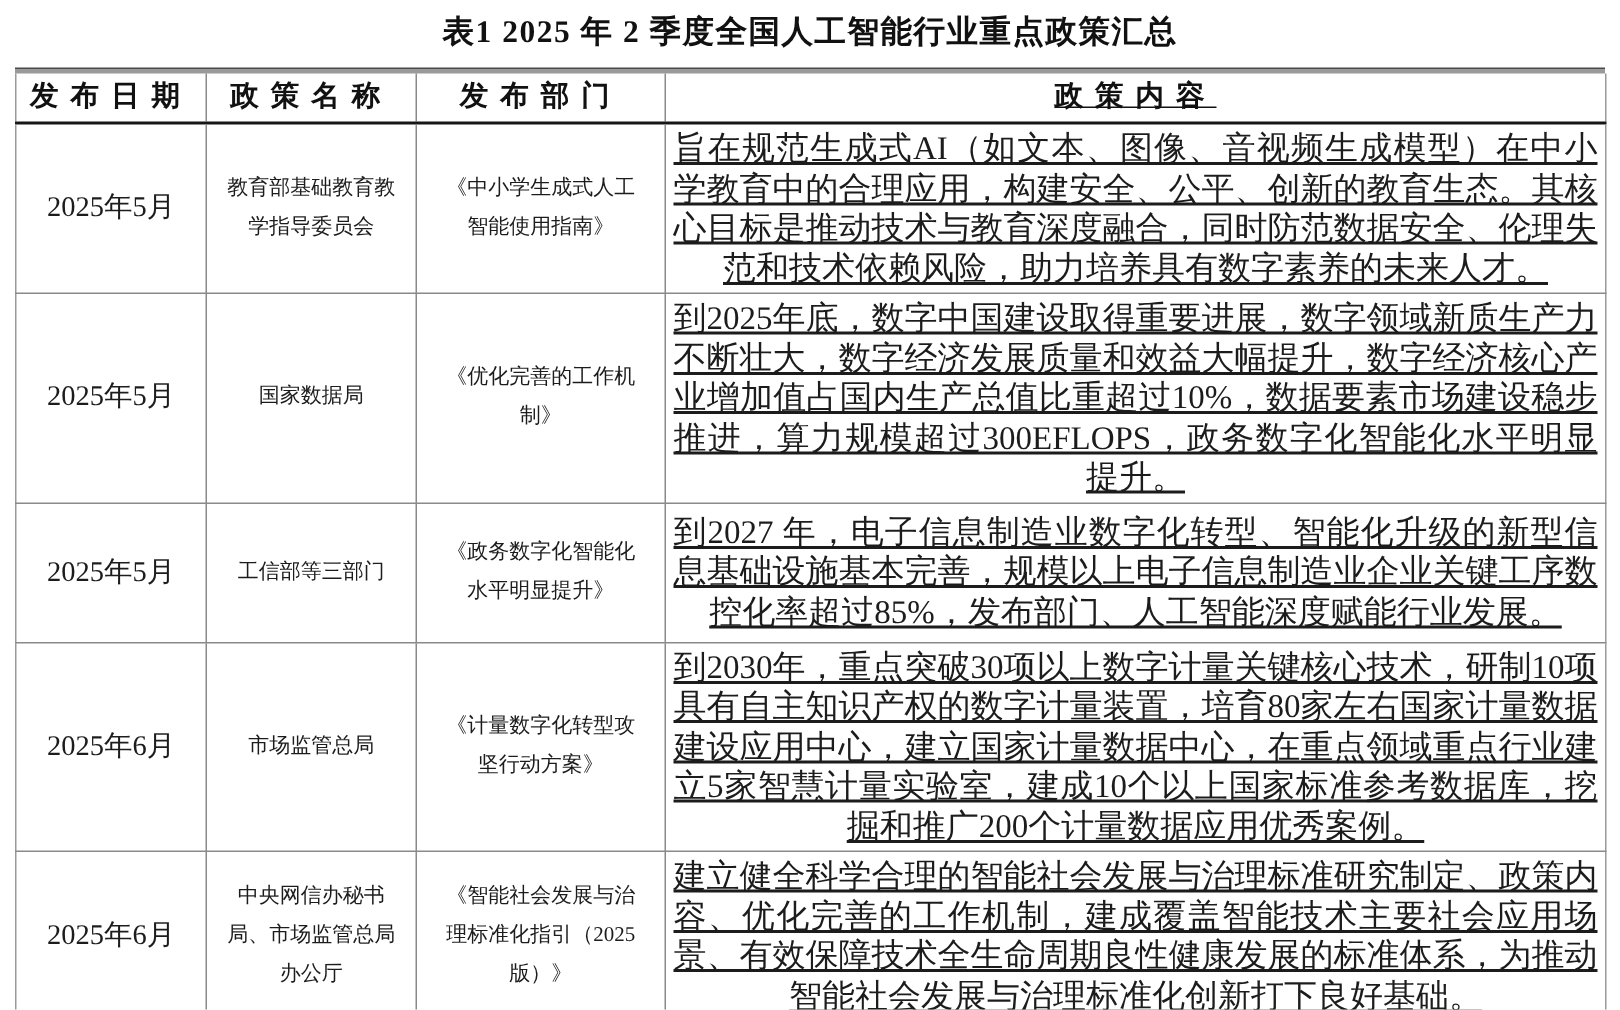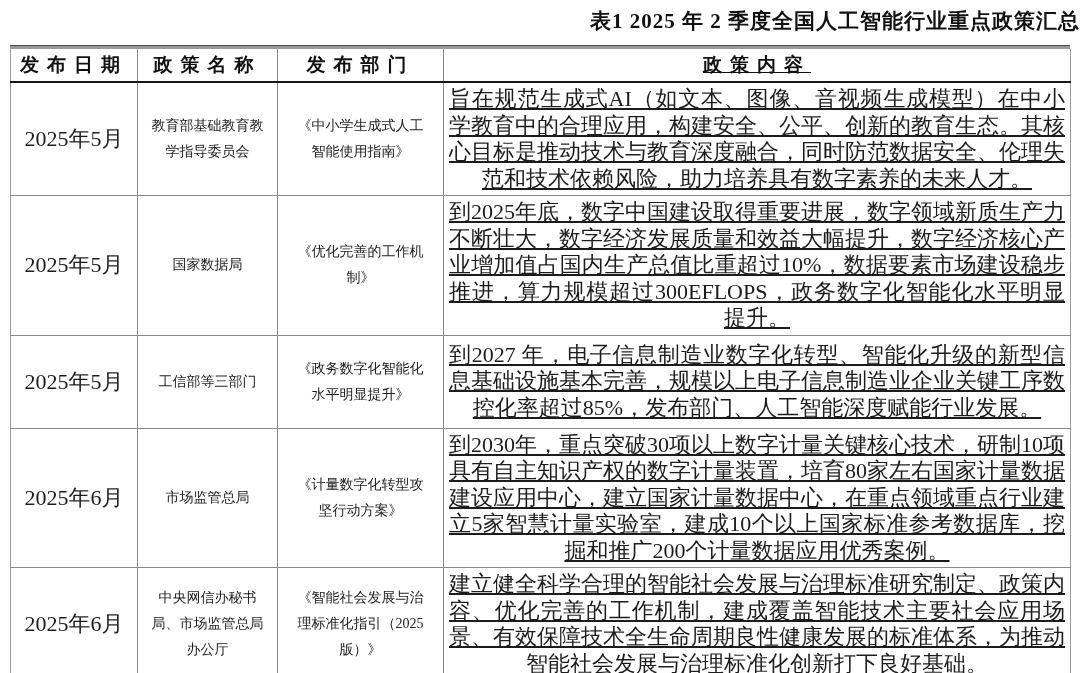--- a/index.html
+++ b/index.html
@@ -7,21 +7,21 @@
     width: 1080px; height: 673px;
     background: #ffffff;
     overflow: hidden;
     font-family: "Liberation Serif", "DejaVu Serif", serif;
     color: #1c1c1c;
   }
   .page { position: relative; width: 1080px; height: 673px; }
 
   .doc-title {
     margin-top: 7px;
-    text-align: right;
+    text-align: center;
     font-size: 21px;
     font-weight: bold;
     letter-spacing: 1px;
     color: #111;
   }
 
   .table-wrap {
     margin: 11px 10px 0 10px;
     border-top: 3px solid #9a9a9a;
     box-shadow: 0 -4px 0 #fff, 0 -4px 0 #444 inset; 
@@ -61,21 +61,21 @@
     font-weight: bold;
     text-align: center;
     letter-spacing: 8px;
     font-size: 19px;
     border-bottom: 2px solid #161616;
     color: #111;
   }
 
   td.cell-date {
     text-align: center;
-    font-size: 22px;
+    font-size: 19px;
   }
   td.cell-name, td.cell-dept {
     text-align: center;
     padding: 2px 13px;
     font-size: 14px;
   }
   td.cell-content {
     padding: 3px 5px;
     text-align: justify;
     text-align-last: center;

